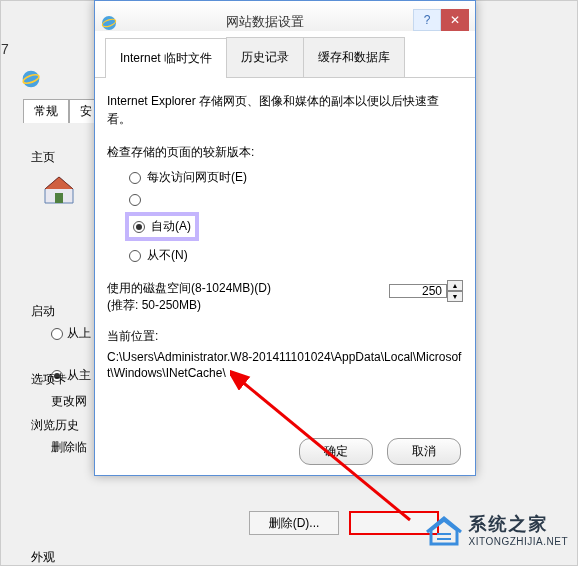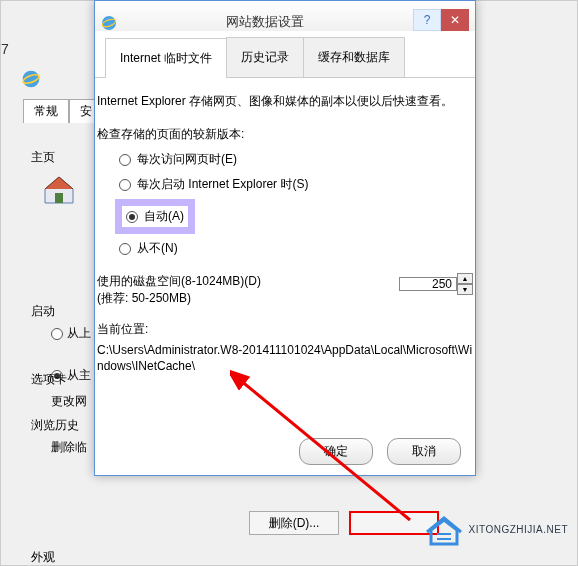--- a/index.html
+++ b/index.html
@@ -34,26 +34,26 @@
 .title-text { flex: 1; text-align: center; font-size: 13px; color: #333; }
 .win-btns { display: flex; }
 .win-btn { width: 28px; height: 22px; display: flex; align-items: center; justify-content: center; font-size: 12px; }
 .win-help { background: #e5f0ff; color: #3a6db5; border: 1px solid #c5d8ef; }
 .win-close { background: #c75050; color: #fff; }
 
 .tabstrip { display: flex; padding: 6px 10px 0 10px; border-bottom: 1px solid #ccc; }
 .tab { padding: 11px 14px; font-size: 12px; border: 1px solid #ccc; border-bottom: none; background: #f0f0f0; margin-right: -1px; }
 .tab.active { background: #fff; position: relative; top: 1px; }
 
-.content { padding: 14px 2px; font-size: 12px; color: #000; }
+.content { padding: 14px 12px; font-size: 12px; color: #000; }
 .desc { margin-bottom: 16px; line-height: 1.5; }
 .section-label { margin-bottom: 6px; }
 .radio-group { padding-left: 18px; }
 .radio-row { display: flex; align-items: center; gap: 6px; margin: 4px 0; padding: 2px 4px; }
-.radio-row.highlighted { border: 7px solid #c4b5fd; width: fit-content; }
+.radio-row.highlighted { border: 4px solid #c4b5fd; width: fit-content; }
 .radio { width: 12px; height: 12px; border-radius: 50%; border: 1px solid #555; display: inline-flex; align-items: center; justify-content: center; background: #fff; }
 .radio.checked::after { content: ""; width: 6px; height: 6px; background: #333; border-radius: 50%; }
 
 .disk-row { margin-top: 14px; display: flex; align-items: flex-start; justify-content: space-between; }
 .disk-labels { line-height: 1.4; }
 .spinner { display: flex; align-items: center; }
 .spinner-input { width: 58px; height: 14px; border: 1px solid #888; text-align: right; padding: 0 4px; font-size: 12px; }
 .spinner-btns { display: flex; flex-direction: column; }
 .spinner-btn { width: 16px; height: 11px; border: 1px solid #888; background: #f0f0f0; font-size: 7px; display: flex; align-items: center; justify-content: center; }
 
@@ -135,21 +135,20 @@
     <div class="desc">Internet Explorer 存储网页、图像和媒体的副本以便以后快速查看。</div>
 
     <div class="section-label">检查存储的页面的较新版本:</div>
     <div class="radio-group">
       <div class="radio-row">
           <span class="radio"></span>
           <span>每次访问网页时(E)</span>
         </div>
       <div class="radio-row">
           <span class="radio"></span>
-          <span>每次启动 Internet Explorer 时(S)</span>
         </div>
       <div class="radio-row highlighted">
           <span class="radio checked"></span>
           <span>自动(A)</span>
         </div>
       <div class="radio-row">
           <span class="radio"></span>
           <span>从不(N)</span>
         </div>
     </div>
@@ -189,15 +188,16 @@
 </svg>
 
 <div class="watermark">
   <svg width="38" height="38" viewBox="0 0 38 38">
       <path d="M6 20 L19 10 L32 20 L32 34 L6 34 Z" fill="none" stroke="#3a8dde" stroke-width="3"></path>
       <path d="M2 22 L19 8 L36 22" fill="none" stroke="#3a8dde" stroke-width="3"></path>
       <line x1="12" y1="24" x2="26" y2="24" stroke="#3a8dde" stroke-width="2"></line>
       <line x1="12" y1="29" x2="26" y2="29" stroke="#3a8dde" stroke-width="2"></line>
     </svg>
   <div class="wm-text">
+    <div class="wm-cn">系统之家</div>
     <div class="wm-en">XITONGZHIJIA.NET</div>
   </div>
 </div>
 
 </body></html>

